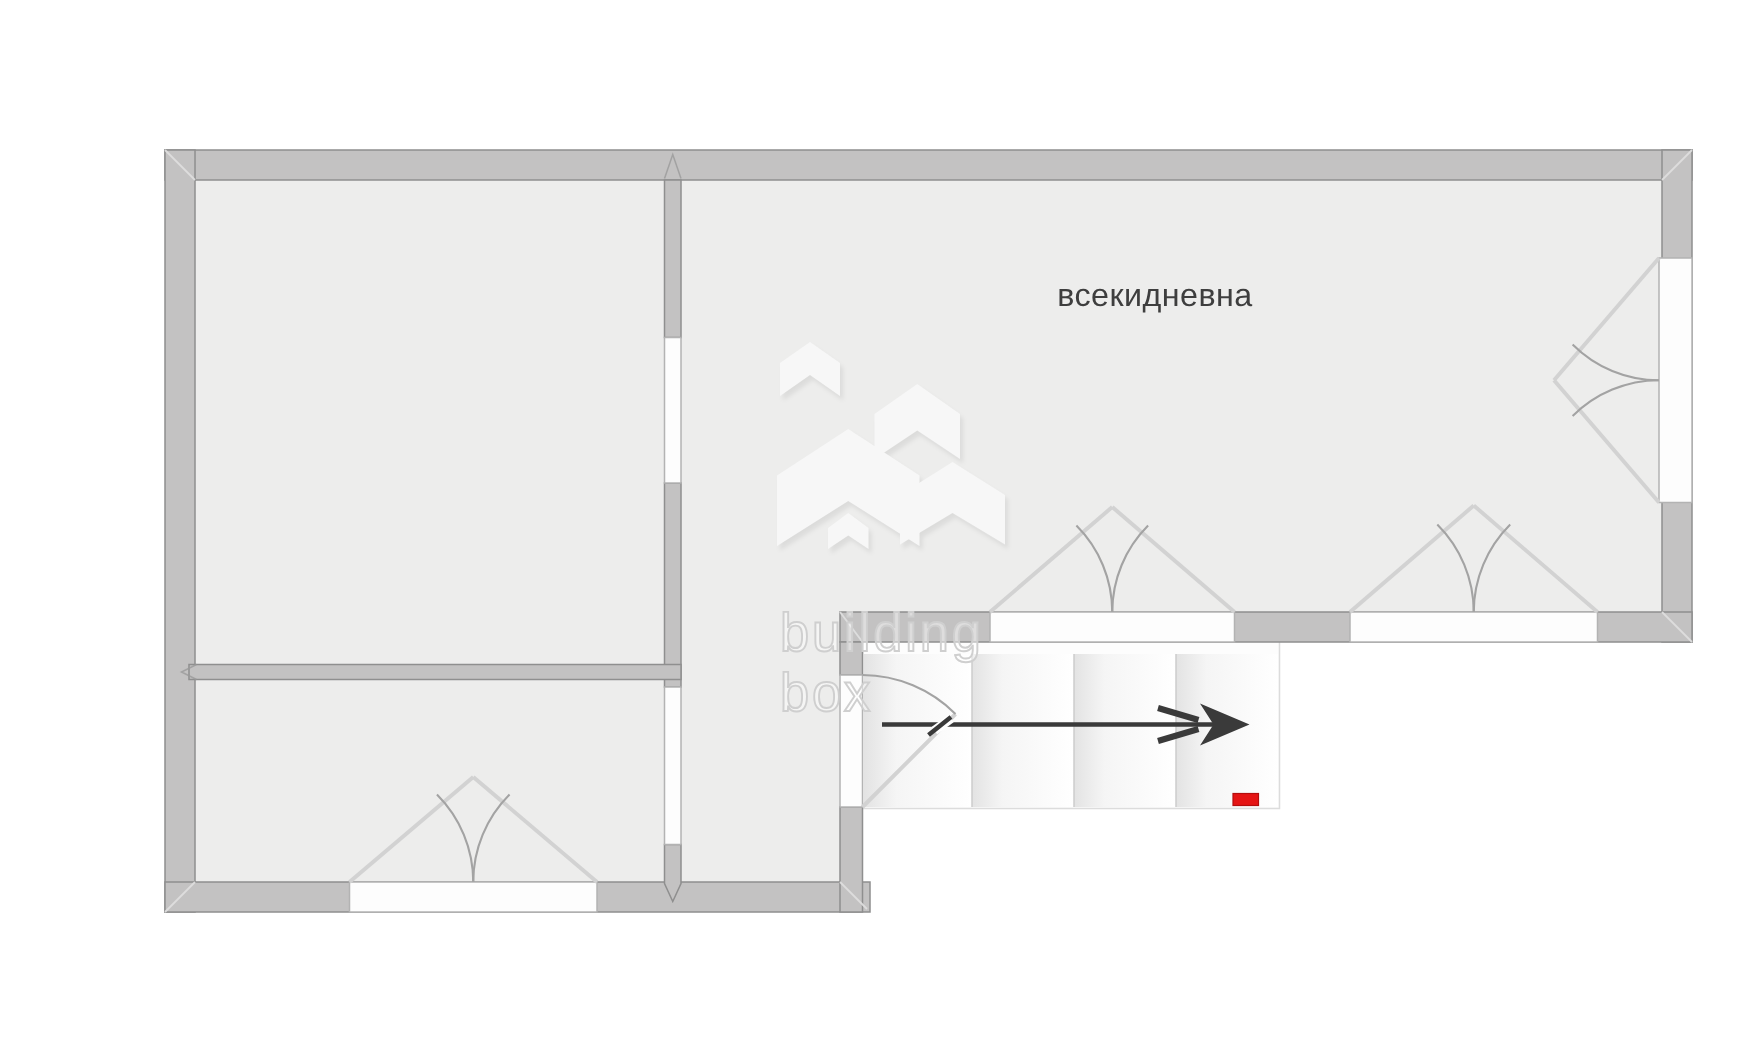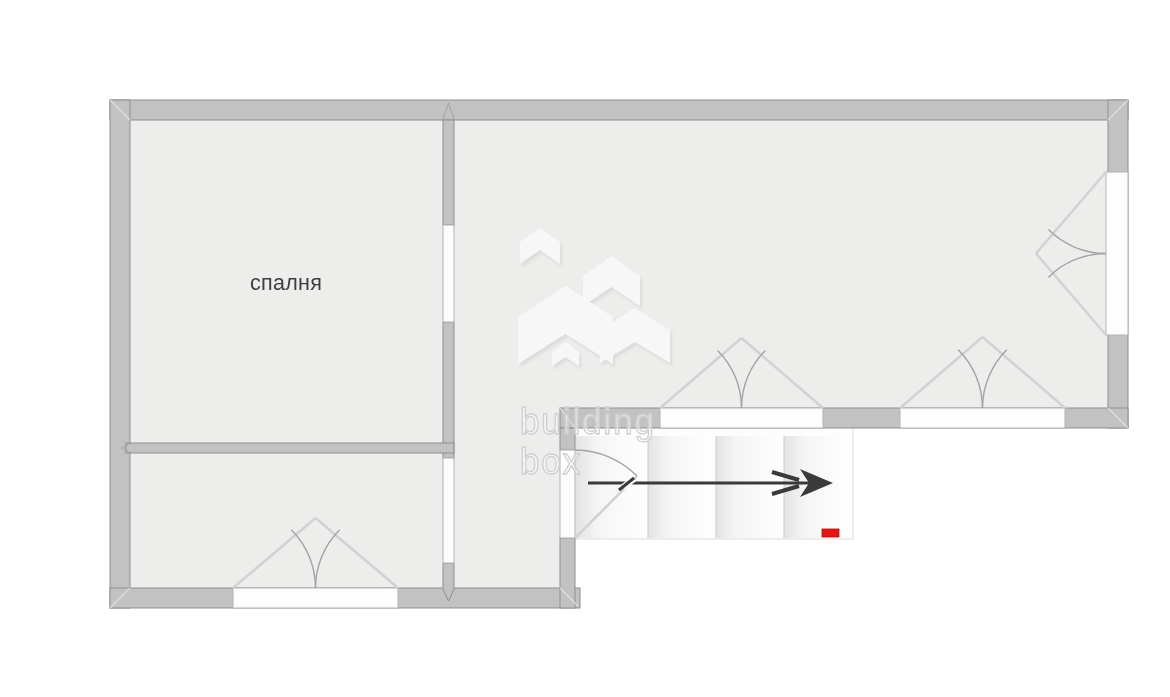--- a/index.html
+++ b/index.html
@@ -170,20 +170,20 @@
 
     <g class="logo-group">
       <polygon class="chev" points="540,228 560,242 560,264 540,250 520,264 520,242"></polygon>
       <polygon class="chev" points="611.5,256 640,276 640,306 611.5,287 583,306 583,276"></polygon>
       <polygon class="chev" points="565.5,286 613,317 613,364 565.5,334 518,364 518,317"></polygon>
       <polygon class="chev" points="635,308 670,330 670,363 635,342 600,363 600,330"></polygon>
       <polygon class="chev" points="565.5,342 579,352 579,366 565.5,357 552,366 552,352"></polygon>
     </g>
   </svg>
 
-  <div class="room-label" style="left:156px;top:271px;">спалня</div>
+  <div class="room-label" style="left:640px;top:185px;">всекидневна</div>
 
   <div class="watermark">
     <div>building</div>
     <div>box</div>
   </div>
 
 </div>
 
 </body></html>

